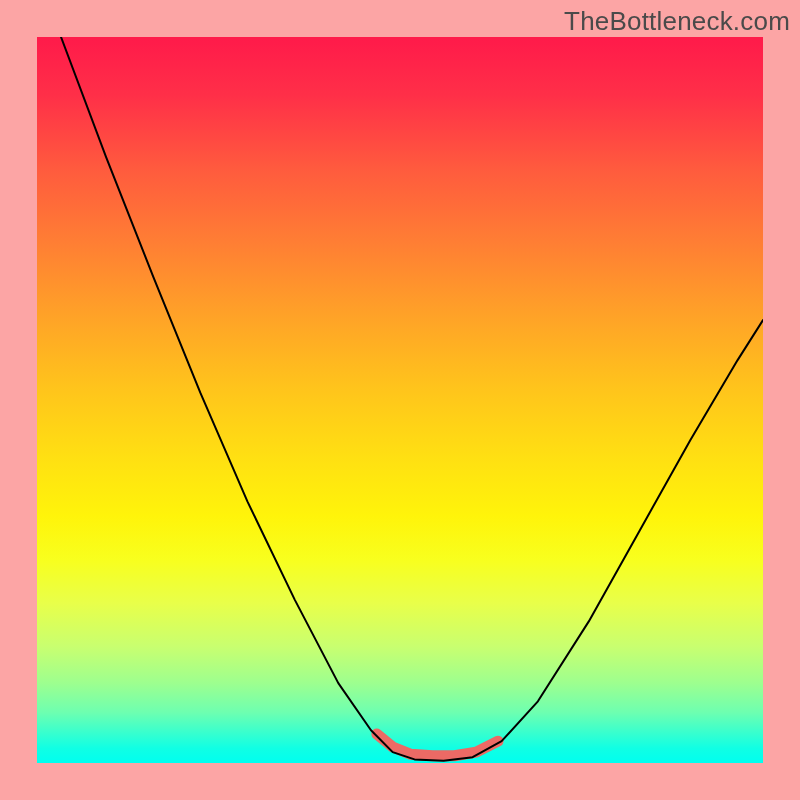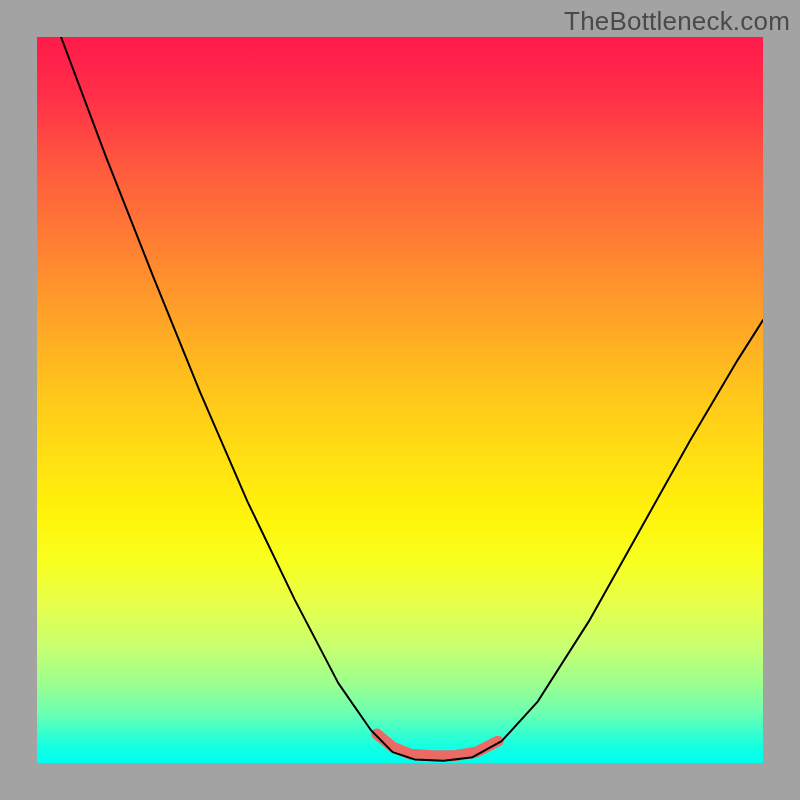--- a/index.html
+++ b/index.html
@@ -8,21 +8,21 @@
     width: 800px;
     height: 800px;
     background: #000;
     overflow: hidden;
     font-family: Arial, Helvetica, sans-serif;
   }
   .frame {
     position: relative;
     width: 800px;
     height: 800px;
-    background: #a3a3a3;
+    background: #fca5a5;
   }
   .watermark {
     position: absolute;
     top: 6px;
     right: 10px;
     font-size: 26px;
     font-weight: 500;
     color: #4a4a4a;
     letter-spacing: 0.2px;
     z-index: 10;

